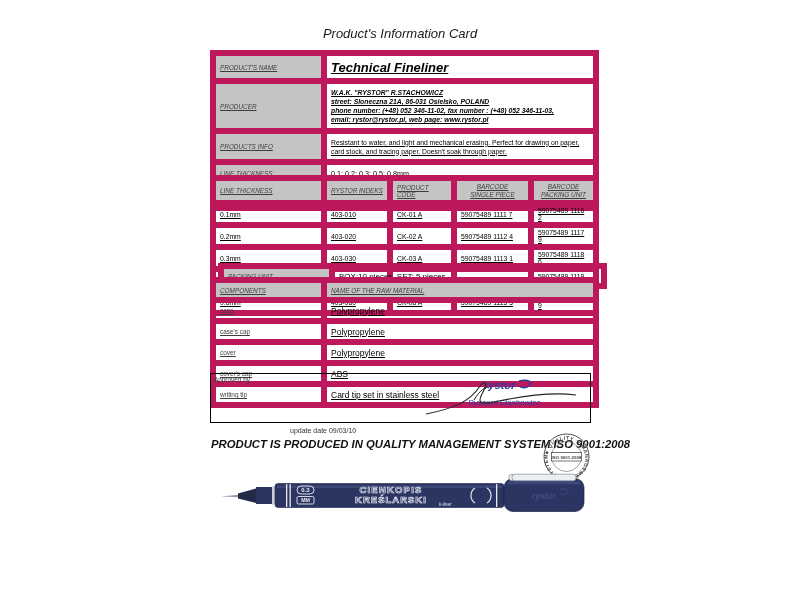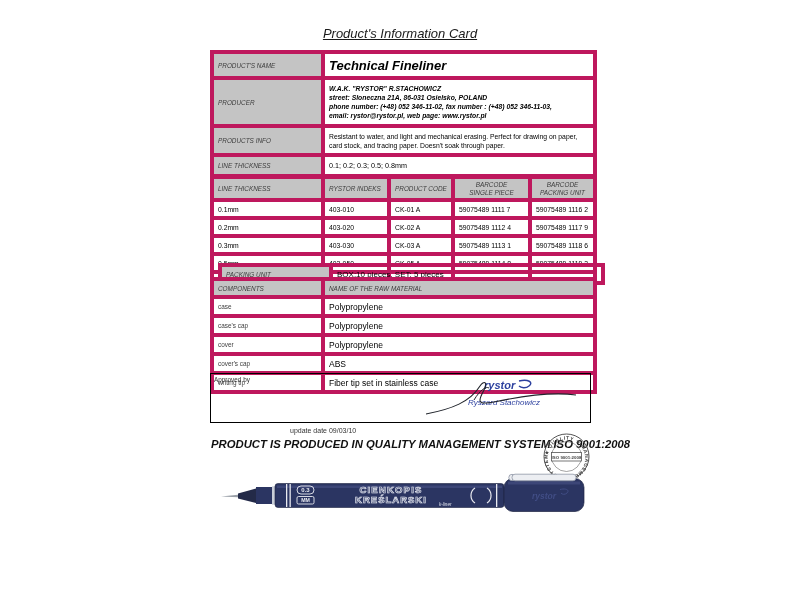--- a/index.html
+++ b/index.html
@@ -2,24 +2,24 @@
 <html><head>
 <meta charset="utf-8">
 <style>
   html,body{margin:0;padding:0;}
   body{
     width:800px;height:600px;position:relative;background:#ffffff;
     font-family:"Liberation Sans", sans-serif;color:#000;overflow:hidden;
   }
   .title{
     position:absolute;top:26px;left:0;width:800px;text-align:center;
-    font-style:italic;font-size:13px;text-decoration:underline;color:#1a1a1a;
+    font-style:italic;font-size:13px;color:#1a1a1a;
   }
   table{border-collapse:collapse;table-layout:fixed;width:383px;}
-  td{border:4px solid #be185d;padding:1px 4px;vertical-align:middle;overflow:hidden;}
+  td{border:6px solid #be185d;padding:1px 4px;vertical-align:middle;overflow:hidden;text-decoration:underline;}
   .lbl{
     background:#c4c4c4;font-style:italic;color:#3d3d3d;font-size:6.4px;
   }
   .abs{position:absolute;}
   .t1{left:210px;top:50px;}
   .t2{left:210px;top:175px;}
   .t3{left:218px;top:263px;}
   .t4{left:210px;top:277px;}
   .val-name{font-weight:bold;font-style:italic;font-size:13px;}
   .producer div{font-weight:bold;font-style:italic;font-size:6.8px;line-height:9px;}
@@ -172,21 +172,21 @@
   <tr>
     <td class="comp-lbl" style="height:13px">cover</td>
     <td class="comp-val">Polypropylene</td>
   </tr>
   <tr>
     <td class="comp-lbl" style="height:13px">cover's cap</td>
     <td class="comp-val">ABS</td>
   </tr>
   <tr>
     <td class="comp-lbl" style="height:13px">writing tip</td>
-    <td class="comp-val">Fiber tip set in stainless case</td>
+    <td class="comp-val">Card tip set in stainless steel</td>
   </tr>
 </tbody>
   </table>
 
 <div class="abs approved-box">
   <div class="approved-lbl">Approved by</div>
   <svg class="sig" width="160" height="44" viewBox="0 0 160 44">
     <text x="62" y="13" font-size="11" font-weight="bold" font-style="italic" fill="#2b3f9e">rystor</text>
     <path d="M97,5 C106,3 112,6 107,10 C104,12.5 99,12 97,10" stroke="#2b3f9e" stroke-width="1.4" fill="none"></path>
     <text x="46" y="29" font-size="8" font-style="italic" fill="#2b3f9e">Ryszard Stachowicz</text>

